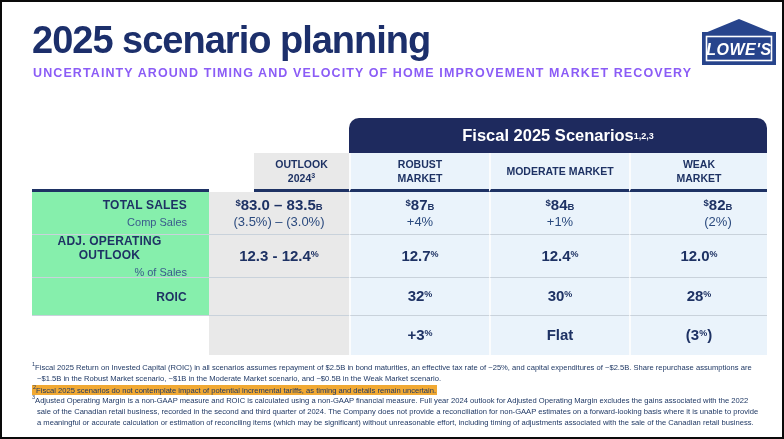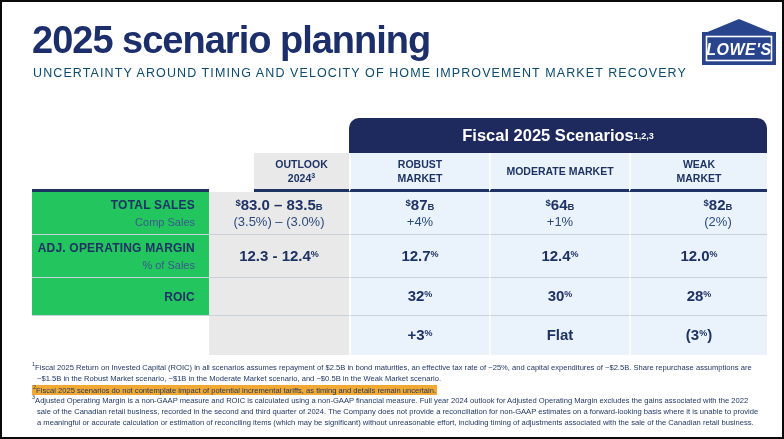--- a/index.html
+++ b/index.html
@@ -22,22 +22,22 @@
     font-size: 38px;
     font-weight: bold;
     letter-spacing: -1px;
     color: #1C2F6B;
   }
   .subtitle {
     position: absolute;
     left: 31px; top: 64px;
     font-size: 12.5px;
     letter-spacing: 1.1px;
-    color: #0c4a6e;
-    font-weight: normal;
+    color: #8b5cf6;
+    font-weight: bold;
     white-space: nowrap;
   }
   .logo { position: absolute; left: 700px; top: 15px; width: 74px; height: 48px; }
 
   
   .scenario-table {
     position: absolute;
     left: 30px; top: 116px;
     display: grid;
     grid-template-columns: 177px 140px 140px 140px 138px;
@@ -69,22 +69,22 @@
   .vsep { border-left: 2px solid #FBFCFD; }
 
   .hdr-row { border-bottom: 3px solid #1E3264; }
   .thin-row { border-bottom: 1.5px solid #C9D2DB; }
 
   .col-hdr { font-size: 10.5px; font-weight: bold; color: #1E3264; line-height: 1.35; }
   .col-hdr sup { font-size: 7px; vertical-align: super; line-height: 0; }
 
   .row-label {
     align-items: flex-end;
-    padding-right: 14px;
-    background: #22c55e;
+    padding-right: 22px;
+    background: #86efac;
   }
   .row-label .lbl { font-size: 12px; font-weight: bold; color: #1E3264; letter-spacing: 0.2px; }
   .row-label .sublbl { font-size: 11px; color: #3A5A8C; margin-top: 4px; }
 
   .val-main { font-size: 15px; font-weight: bold; color: #1E3264; line-height: 1.1; }
   .val-main .pre  { font-size: 9.5px; vertical-align: 4px; }
   .val-main .unit { font-size: 9.5px; }
   .val-main .sup  { font-size: 9px;  vertical-align: 4.5px; }
   .val-sub { font-size: 13px; color: #2B4A7E; margin-top: 1px; }
 
@@ -146,30 +146,30 @@
     </div>
     <div class="cell bg-outlook thin-row" style="grid-row:3;grid-column:2;">
       <div class="val-main"><span class="pre">$</span><span>83.0 – 83.5</span><span class="unit">B</span></div>
       <div class="val-sub">(3.5%) – (3.0%)</div>
     </div>
     <div class="cell bg-scenario vsep thin-row" style="grid-row:3;grid-column:3;">
       <div class="val-main"><span class="pre">$</span><span>87</span><span class="unit">B</span></div>
       <div class="val-sub">+4%</div>
     </div>
     <div class="cell bg-scenario vsep thin-row" style="grid-row:3;grid-column:4;">
-      <div class="val-main"><span class="pre">$</span><span>64</span><span class="unit">B</span></div>
+      <div class="val-main"><span class="pre">$</span><span>84</span><span class="unit">B</span></div>
       <div class="val-sub">+1%</div>
     </div>
     <div class="cell bg-scenario vsep thin-row" style="grid-row:3;grid-column:5;padding-left:38px;">
       <div class="val-main"><span class="pre">$</span><span>82</span><span class="unit">B</span></div>
       <div class="val-sub">(2%)</div>
     </div>
 
     <div class="cell row-label thin-row" style="grid-row:4;grid-column:1;">
-      <div class="lbl">ADJ. OPERATING MARGIN</div>
+      <div class="lbl">ADJ. OPERATING OUTLOOK</div>
       <div class="sublbl">% of Sales</div>
     </div>
     <div class="cell bg-outlook thin-row" style="grid-row:4;grid-column:2;">
       <div class="val-main"><span>12.3 - 12.4</span><span class="sup">%</span></div>
     </div>
     <div class="cell bg-scenario vsep thin-row" style="grid-row:4;grid-column:3;">
       <div class="val-main"><span>12.7</span><span class="sup">%</span></div>
     </div>
     <div class="cell bg-scenario vsep thin-row" style="grid-row:4;grid-column:4;">
       <div class="val-main"><span>12.4</span><span class="sup">%</span></div>

